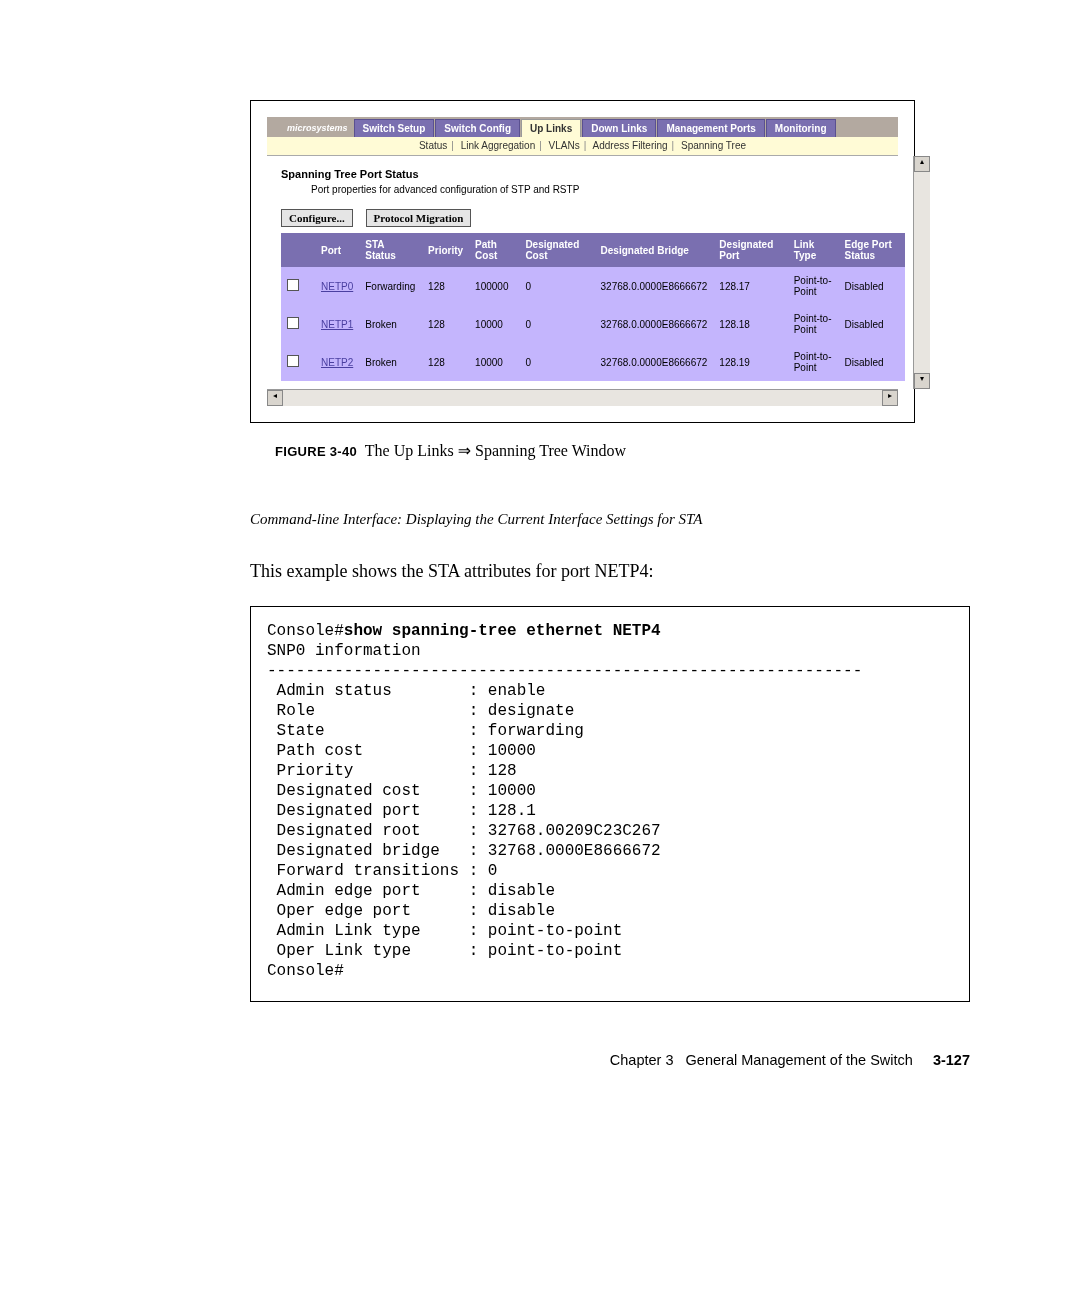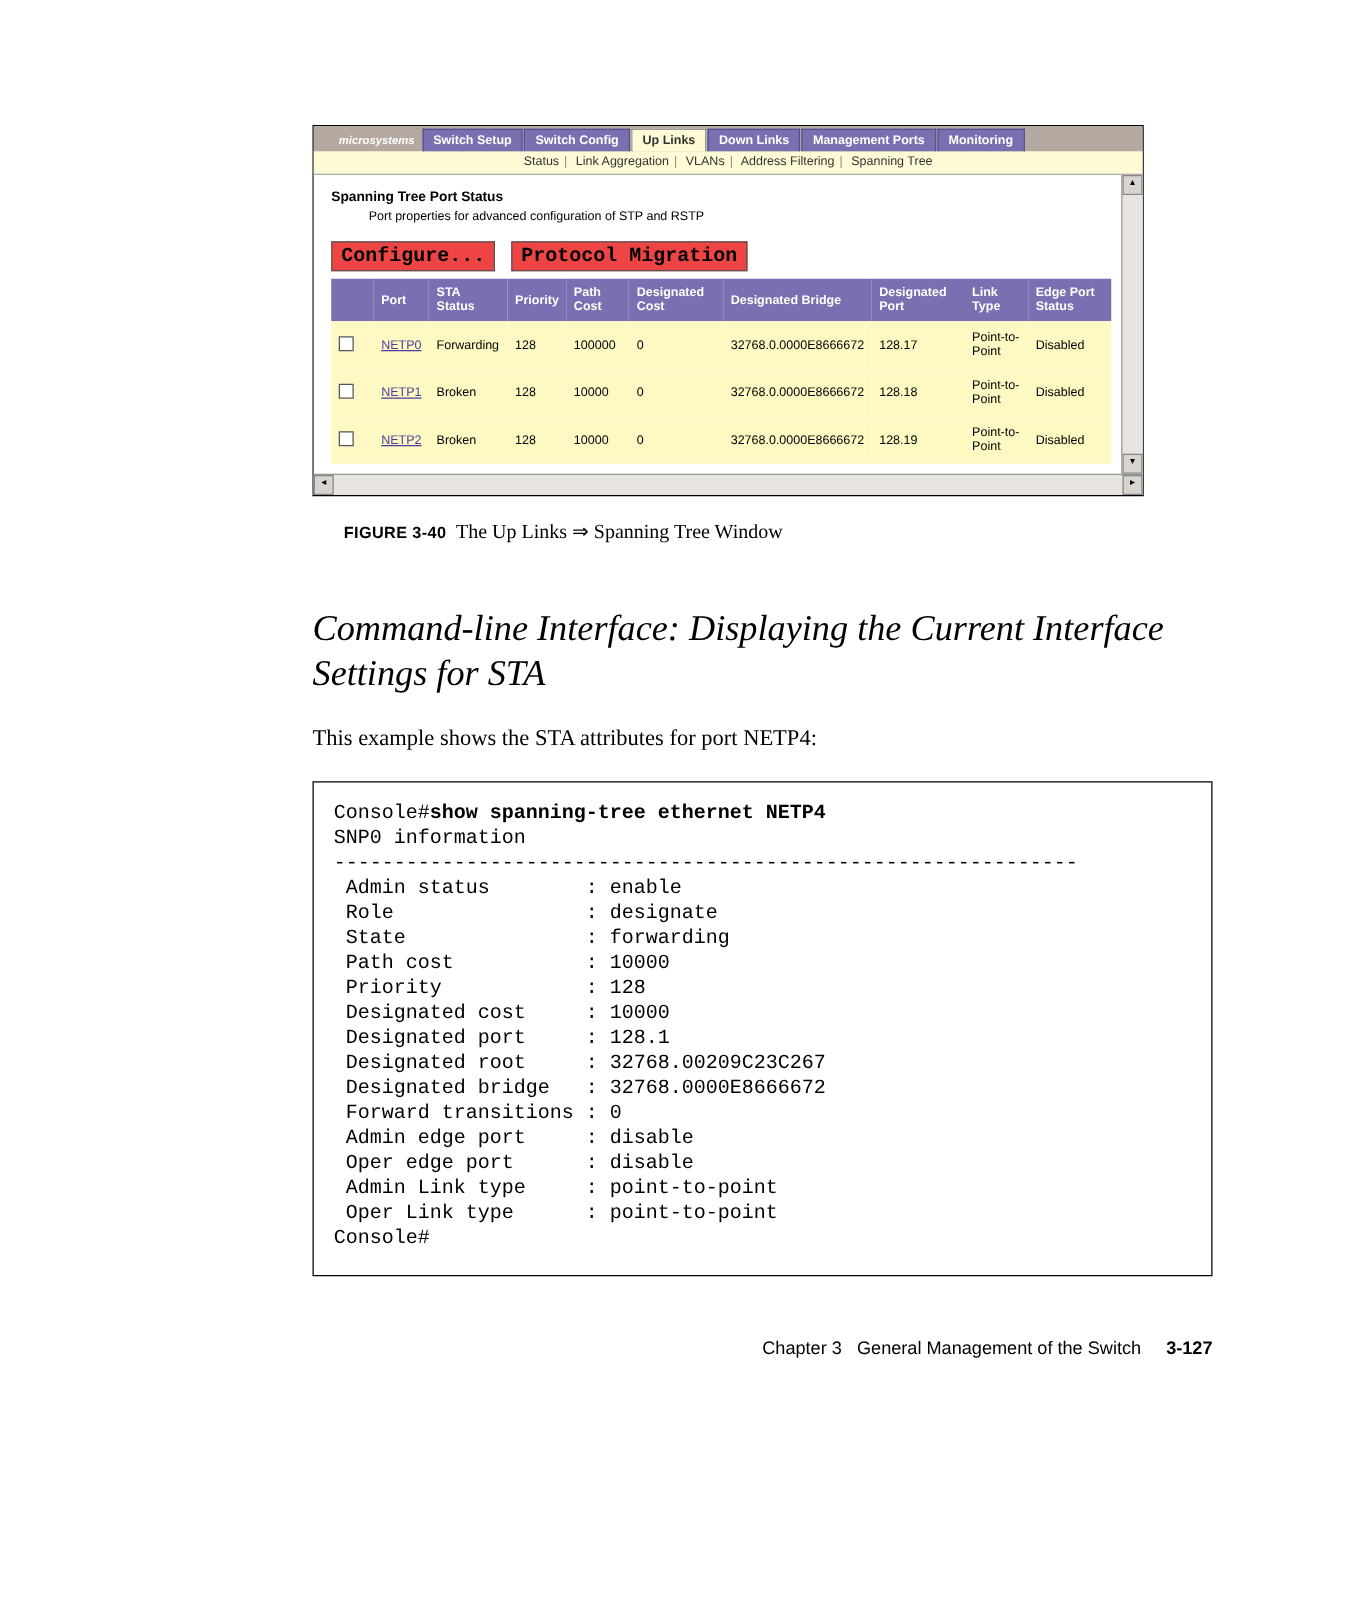--- a/index.html
+++ b/index.html
@@ -14,21 +14,21 @@
     box-sizing: border-box;
   }
   .screenshot {
     width: 665px;
     border: 1px solid #000;
     background: #fff;
     font-family: Verdana, Geneva, sans-serif;
     font-size: 10px;
     color: #000;
     box-sizing: border-box;
-    padding: 0;
+    padding: 16px;
     margin-bottom: 18px;
   }
   .tabbar-wrap {
     background: #b3a9a0;
     padding: 2px 0 0 0;
   }
   .tabbar {
     display: flex;
     align-items: flex-end;
     gap: 0;
@@ -114,67 +114,67 @@
     font-size: 11px;
     margin-bottom: 4px;
   }
   .section-sub {
     font-size: 10px;
     margin: 0 0 14px 30px;
   }
   .action-row { margin-bottom: 6px; }
   .btn {
     display: inline-block;
-    background: #ef4444;
+    background: #e5e5e5;
     border: 1px solid #555;
     padding: 2px 7px;
-    font-size: 16px;
+    font-size: 11px;
     font-weight: bold;
     margin-right: 10px;
-    font-family: Liberation Mono, monospace;
+    font-family: Liberation Serif, serif;
   }
   table.ports {
     width: 624px;
     border-collapse: collapse;
     font-size: 10px;
   }
   table.ports th {
     background: #7a6fb0;
     color: #fff;
     font-weight: bold;
     text-align: left;
     padding: 6px 6px;
     font-size: 10px;
     border: none;
     vertical-align: middle;
   }
   table.ports td {
     padding: 8px 6px;
     vertical-align: middle;
-    background: #fef9c3;
+    background: #c4b5fd;
     margin-left: 23px;
   }
   .cb {
     display: inline-block;
     width: 12px; height: 12px;
     border: 1px solid #555;
     background: #fff;
     box-sizing: border-box;
   }
   .plink { color: #4a3fa0; text-decoration: underline; }
   .fig-caption {
     font-size: 16px;
     margin: 0 0 50px 0;
     padding-left: 25px;
   }
   .fig-caption .label { font-variant: small-caps; font-family: Arial, sans-serif; font-size: 13px; font-weight: bold; letter-spacing: 0.3px; }
   .cli-heading {
     font-style: italic;
-    font-size: 29px;
-    margin-bottom: 22px;
+    font-size: 15px;
+    margin-bottom: 32px;
     line-height: 1.25;
     font-family: "Palatino Linotype", Palatino, "Times New Roman", serif;
   }
   .body-para {
     font-size: 18px;
     margin-bottom: 24px;
   }
   .console-box {
     border: 1px solid #000;
     padding: 14px 16px 20px 16px;

